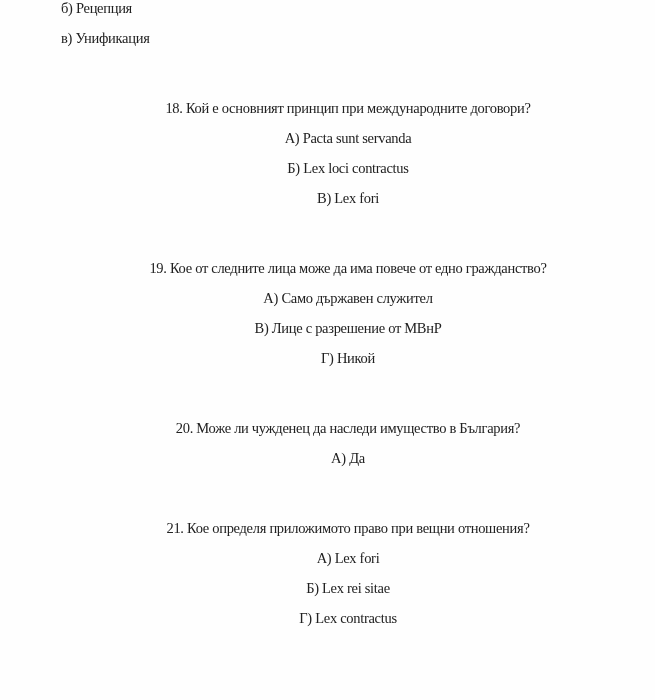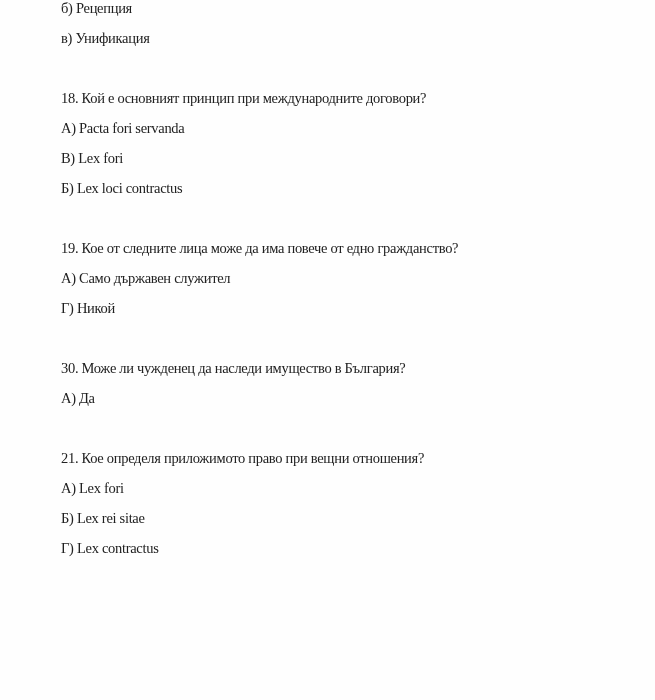--- a/index.html
+++ b/index.html
@@ -21,49 +21,51 @@
     padding-right: 20px;
     color: #212121;
     font-size: 14.5px;
     letter-spacing: -0.3px;
   }
   .line {
     line-height: 30px;
     white-space: nowrap;
   }
   .block + .block {
-    margin-top: 30px; 
+    margin-top: 40px; 
+    text-align: center;
   }
 </style>
 </head>
 <body>
 
 <div class="screen">
   <div class="doc">
 
     <div class="block">
       <div class="line">б) Рецепция</div>
       <div class="line">в) Унификация</div>
     </div>
 
     <div class="block">
       <div class="line">18. Кой е основният принцип при международните договори?</div>
-      <div class="line">А) Pacta fori servanda</div>
+      <div class="line">А) Pacta sunt servanda</div>
+      <div class="line">Б) Lex loci contractus</div>
       <div class="line">В) Lex fori</div>
-      <div class="line">Б) Lex loci contractus</div>
     </div>
 
     <div class="block">
       <div class="line">19. Кое от следните лица може да има повече от едно гражданство?</div>
       <div class="line">А) Само държавен служител</div>
+      <div class="line">В) Лице с разрешение от МВнР</div>
       <div class="line">Г) Никой</div>
     </div>
 
     <div class="block">
-      <div class="line">30. Може ли чужденец да наследи имущество в България?</div>
+      <div class="line">20. Може ли чужденец да наследи имущество в България?</div>
       <div class="line">А) Да</div>
     </div>
 
     <div class="block">
       <div class="line">21. Кое определя приложимото право при вещни отношения?</div>
       <div class="line">А) Lex fori</div>
       <div class="line">Б) Lex rei sitae</div>
       <div class="line">Г) Lex contractus</div>
     </div>
 

